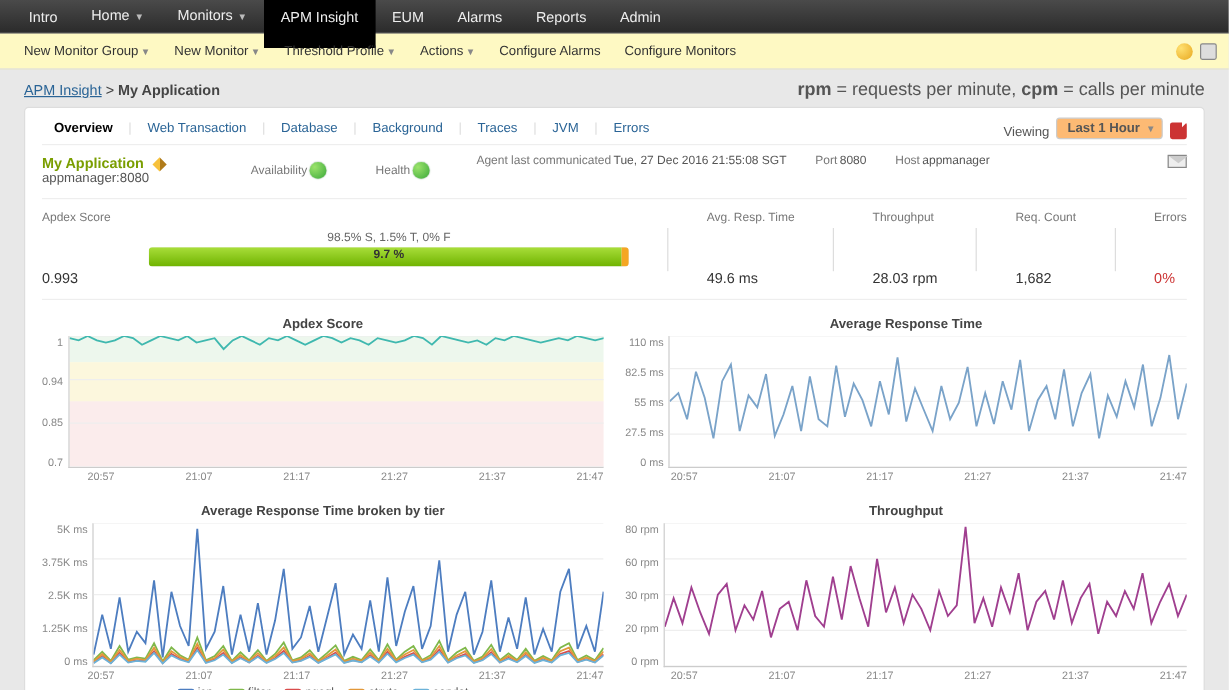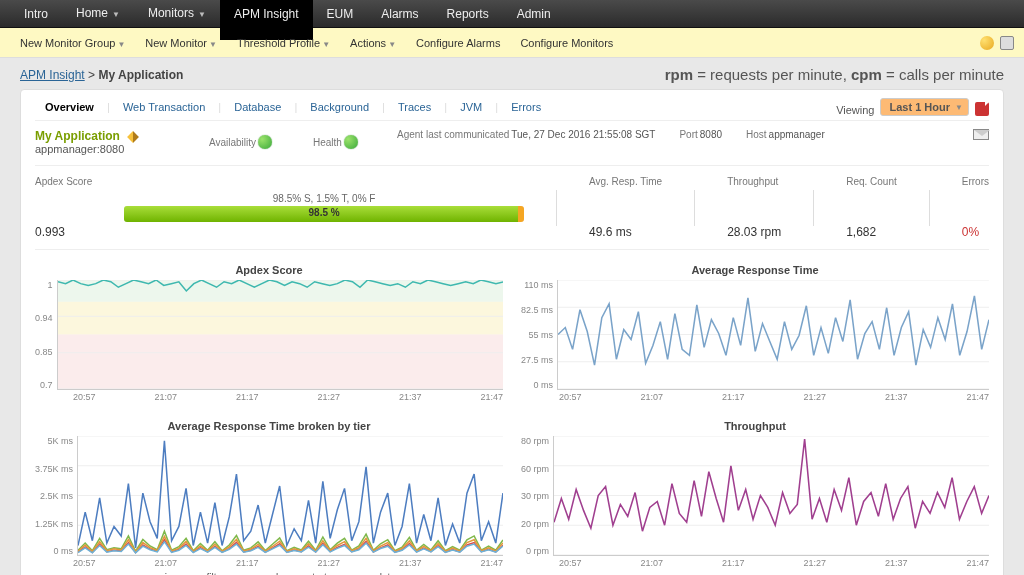--- a/index.html
+++ b/index.html
@@ -144,21 +144,21 @@
     <div class="metric-row">
       <div class="metric">
         <span class="lbl">Apdex Score</span>
         <span class="val">0.993</span>
       </div>
       <div class="progress-wrap">
         <span class="note">98.5% S, 1.5% T, 0% F</span>
         <div class="progress">
           <div class="fill" id="barfill" style="width: 98.5%;"></div>
           <div class="cap" id="barcap" style="left: 98.5%;"></div>
-          <div class="txt">98.5 %</div>
+          <div class="txt">9.7 %</div>
         </div>
       </div>
       <div class="vsep"></div>
       <div class="metric">
         <span class="lbl">Avg. Resp. Time</span>
         <span class="val">49.6 ms</span>
       </div>
       <div class="vsep"></div>
       <div class="metric">
         <span class="lbl">Throughput</span>

